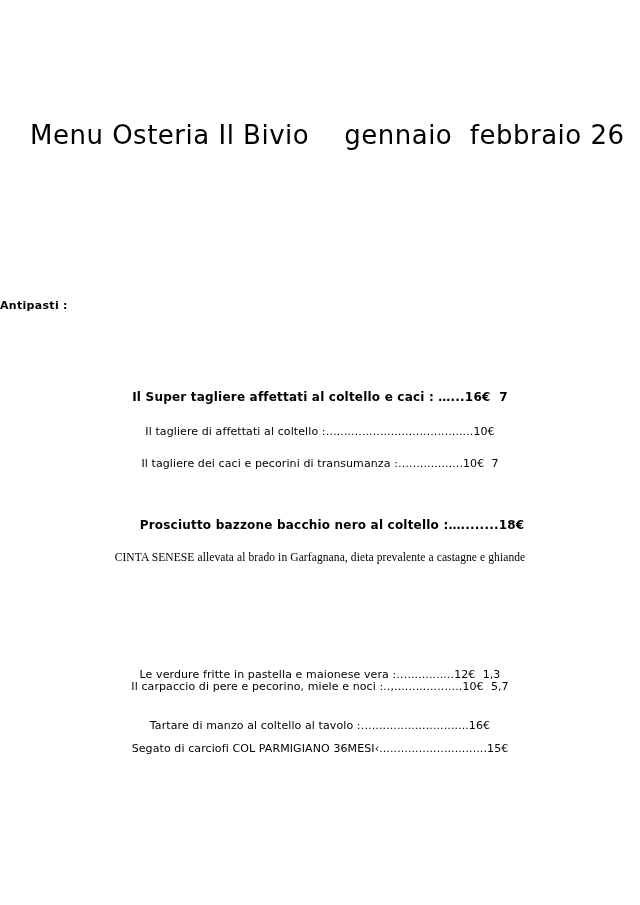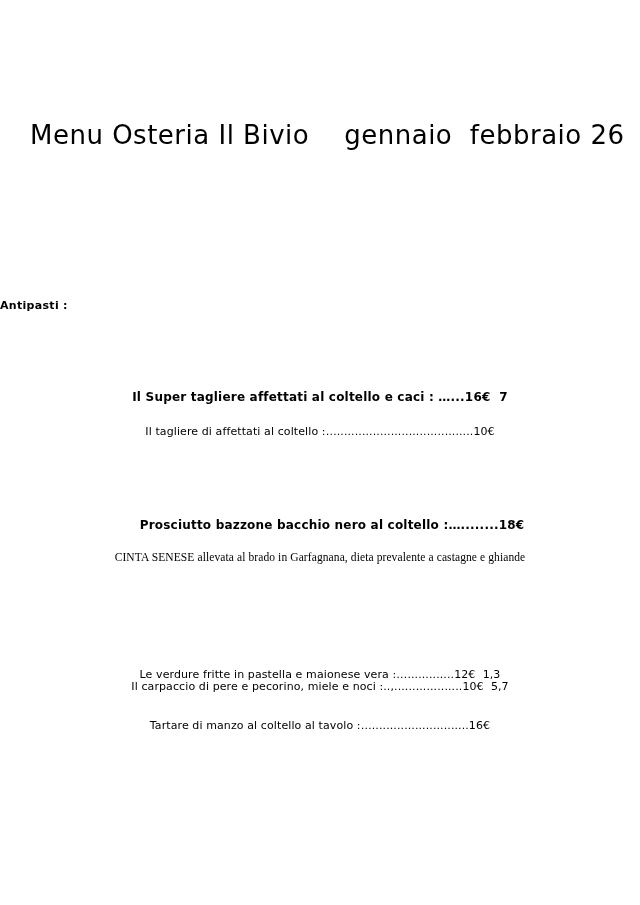--- a/index.html
+++ b/index.html
@@ -74,19 +74,21 @@
 <body>
 
 <div class="page">
 
   <div class="doc-title">Menu Osteria Il Bivio    gennaio  febbraio 26</div>
 
   <div class="section-heading" style="top:299px;">Antipasti :</div>
 
   <div class="line bold" style="top:390px;">Il Super tagliere affettati al coltello e caci : …...16€  7</div>
   <div class="line plain" style="top:425px;">Il tagliere di affettati al coltello :…......................................10€</div>
+  <div class="line plain" style="top:457px;">Il tagliere dei caci e pecorini di transumanza :…...............10€  7</div>
   <div class="line bold" style="top:518px;margin-left:12px;">Prosciutto bazzone bacchio nero al coltello :…........18€</div>
   <div class="line note" style="top:551px;font-family:Liberation Serif, serif;">CINTA SENESE allevata al brado in Garfagnana, dieta prevalente a castagne e ghiande</div>
   <div class="line plain" style="top:648px;margin-top:20px;">Le verdure fritte in pastella e maionese vera :….............12€  1,3</div>
   <div class="line plain" style="top:680px;">Il carpaccio di pere e pecorino, miele e noci :..,...................10€  5,7</div>
   <div class="line plain" style="top:711px;margin-top:8px;">Tartare di manzo al coltello al tavolo :…...........................16€</div>
+  <div class="line plain" style="top:742px;">Segato di carciofi COL PARMIGIANO 36MESI‹..............................15€</div>
 
 </div>
 
 </body></html>

